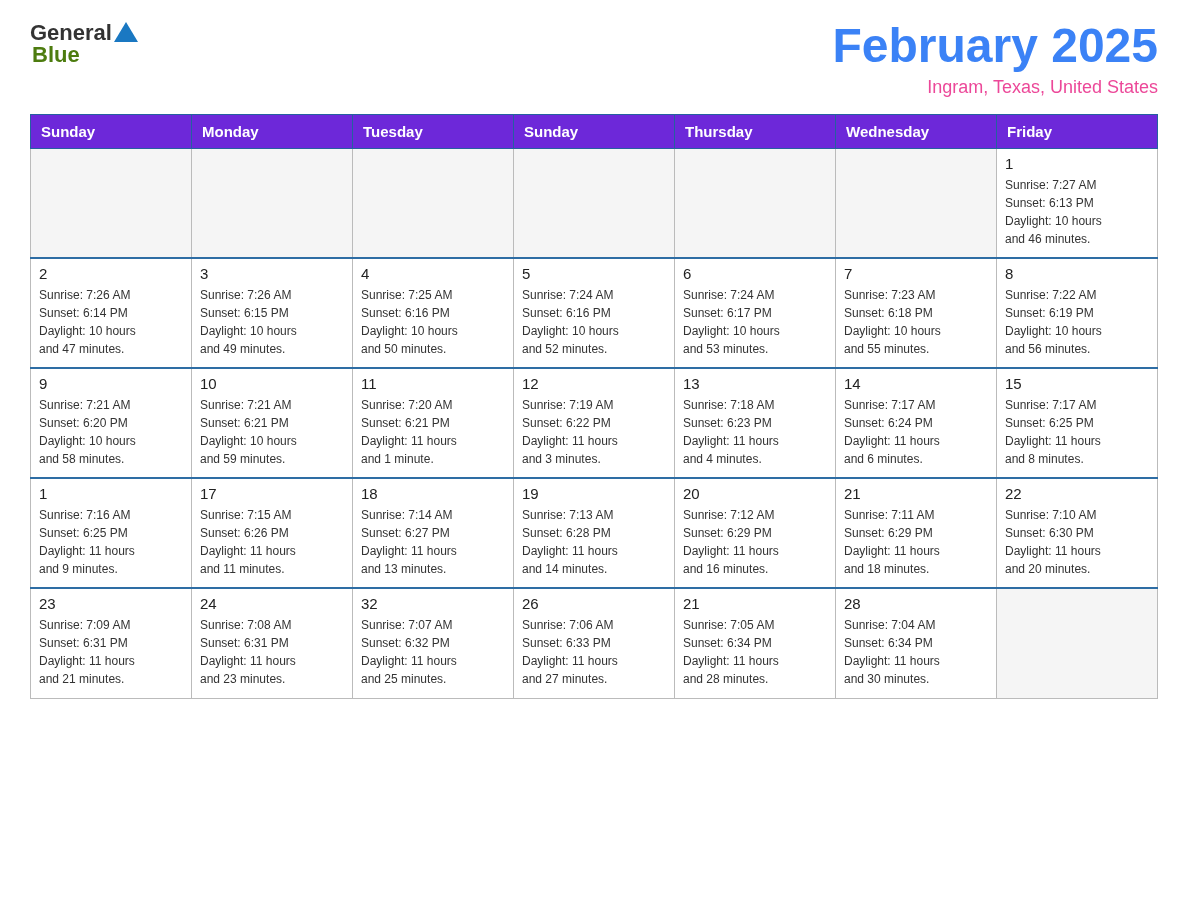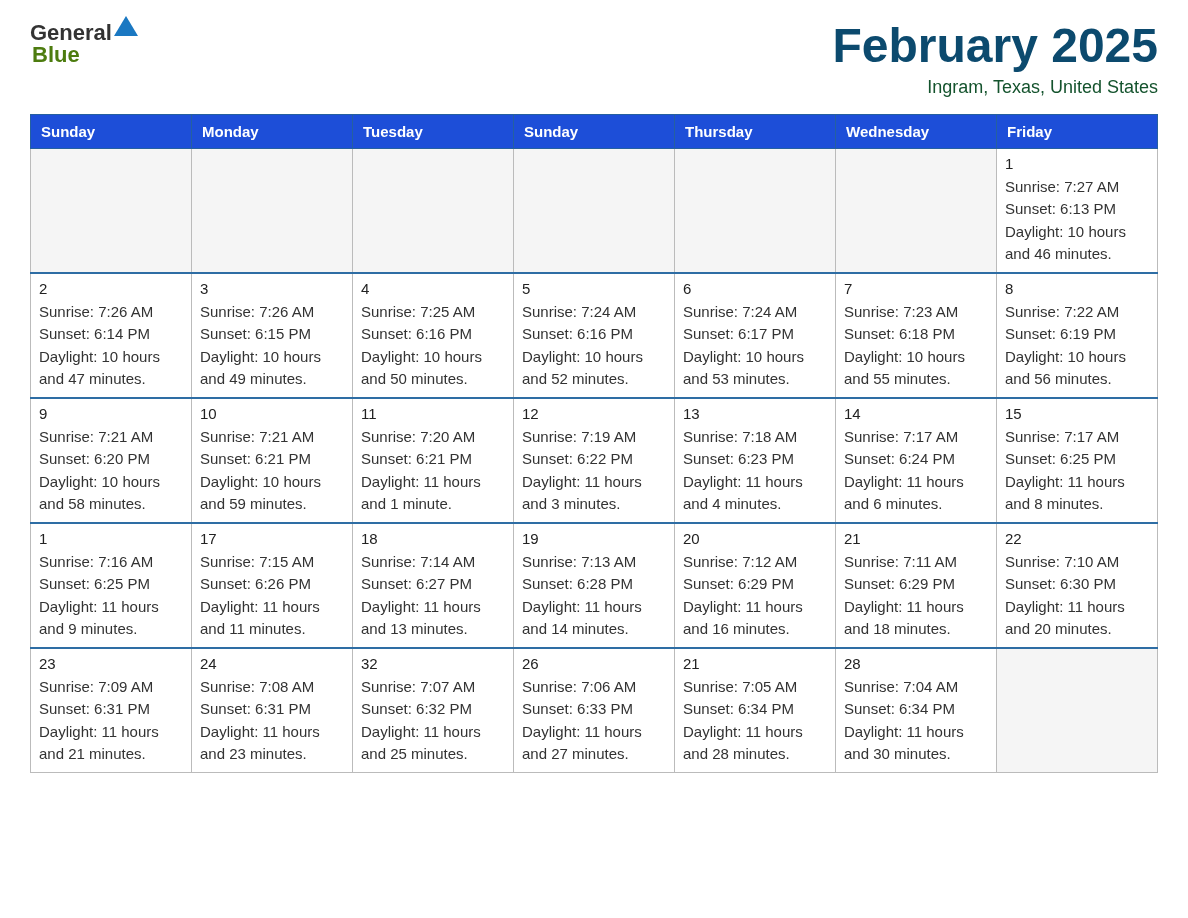--- a/index.html
+++ b/index.html
@@ -45,43 +45,43 @@
       display: block;
       margin-top: -4px;
       margin-left: 2px;
     }
     .logo-block {
       display: flex;
       flex-direction: column;
     }
     .logo-top-row {
       display: flex;
-      align-items: flex-start;
+      align-items: flex-end;
     }
     .title-block {
       text-align: right;
     }
     .calendar-title {
       font-size: 48px;
       font-weight: bold;
-      color: #0c4a6e;
+      color: #3b82f6;
       line-height: 1.1;
     }
     .calendar-subtitle {
       font-size: 18px;
-      color: #14532d;
+      color: #ec4899;
       margin-top: 4px;
     }
     .calendar {
       width: 100%;
       border-collapse: collapse;
       border: 1px solid #aaa;
     }
     .calendar th {
-      background-color: #1d4ed8;
+      background-color: #6d28d9;
       color: #fff;
       font-size: 15px;
       font-weight: bold;
       padding: 8px 10px;
       text-align: left;
       border: 1px solid #2560a0;
     }
     .calendar td {
       vertical-align: top;
       border: 1px solid #bbb;
@@ -96,21 +96,21 @@
       background: #f5f5f5;
     }
     .day-number {
       font-size: 15px;
       font-weight: normal;
       color: #222;
       display: block;
       margin-bottom: 4px;
     }
     .day-info {
-      font-size: 15px;
+      font-size: 12px;
       color: #333;
       line-height: 1.5;
     }
     .row-divider td {
       border-top: 2px solid #2e6da4;
     }
   </style>
 </head>
 <body>
 

